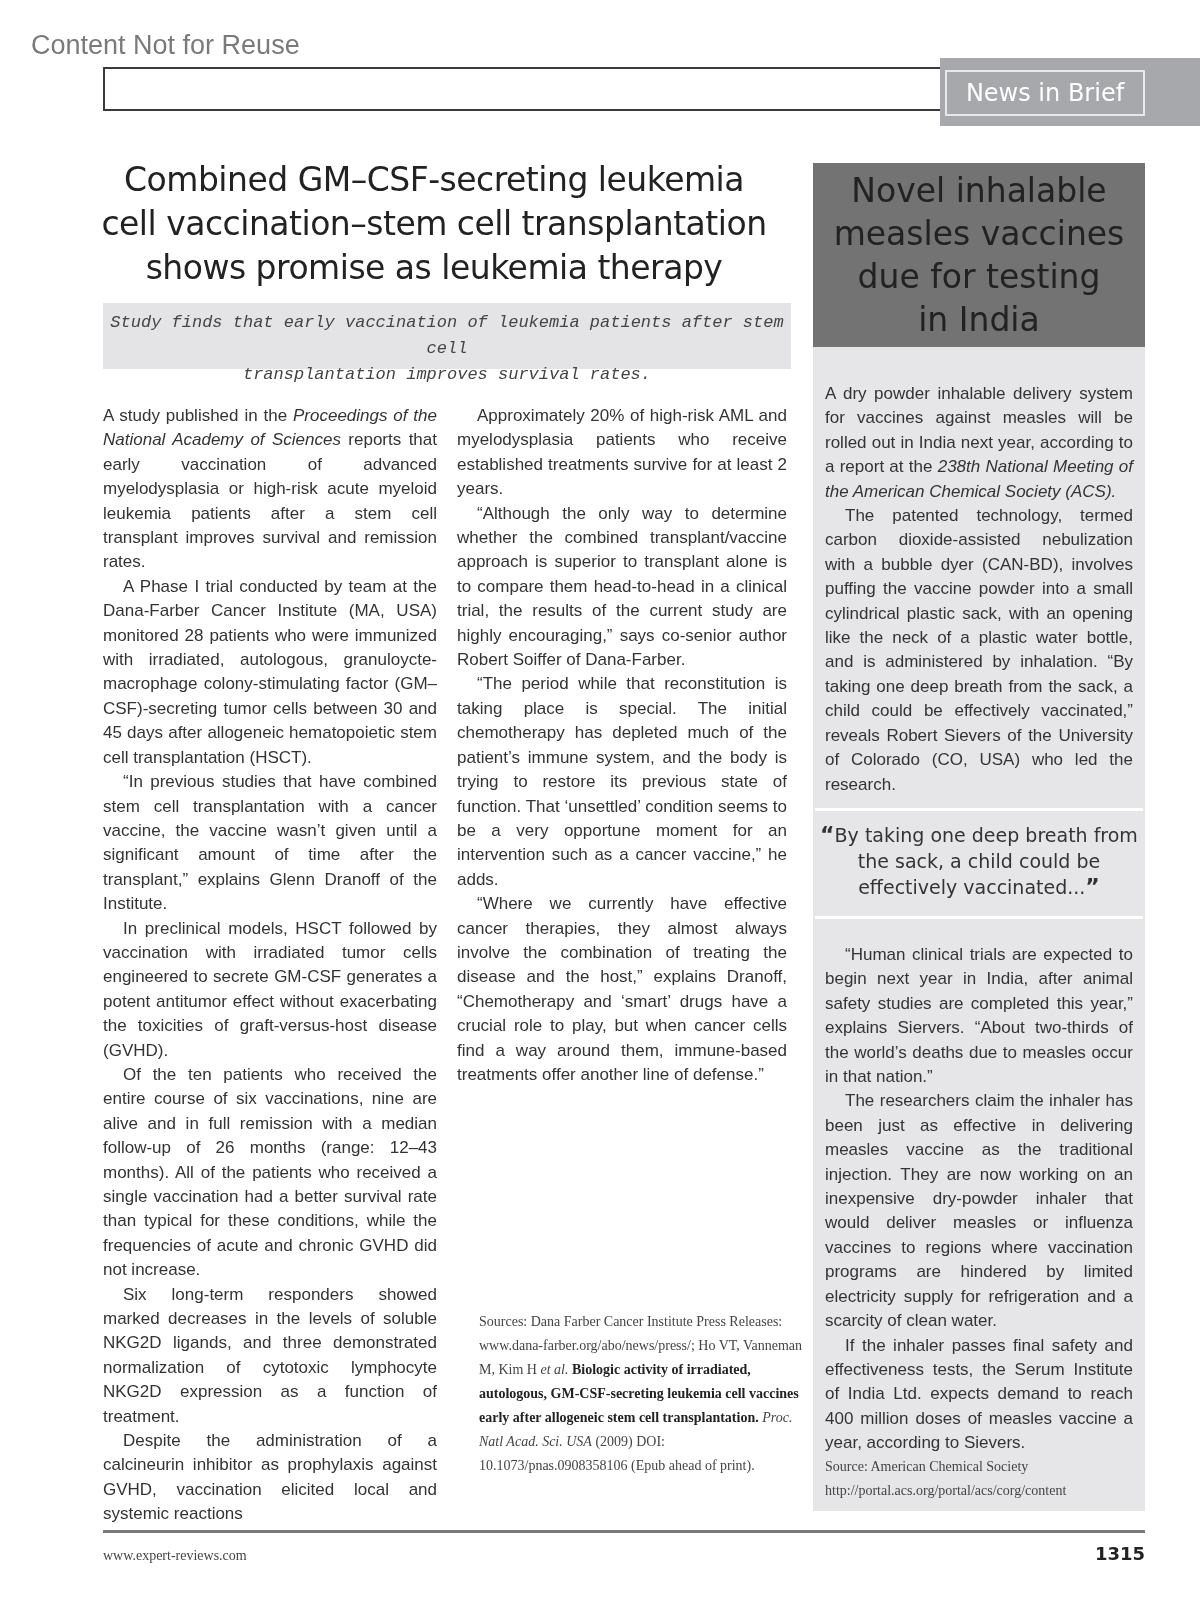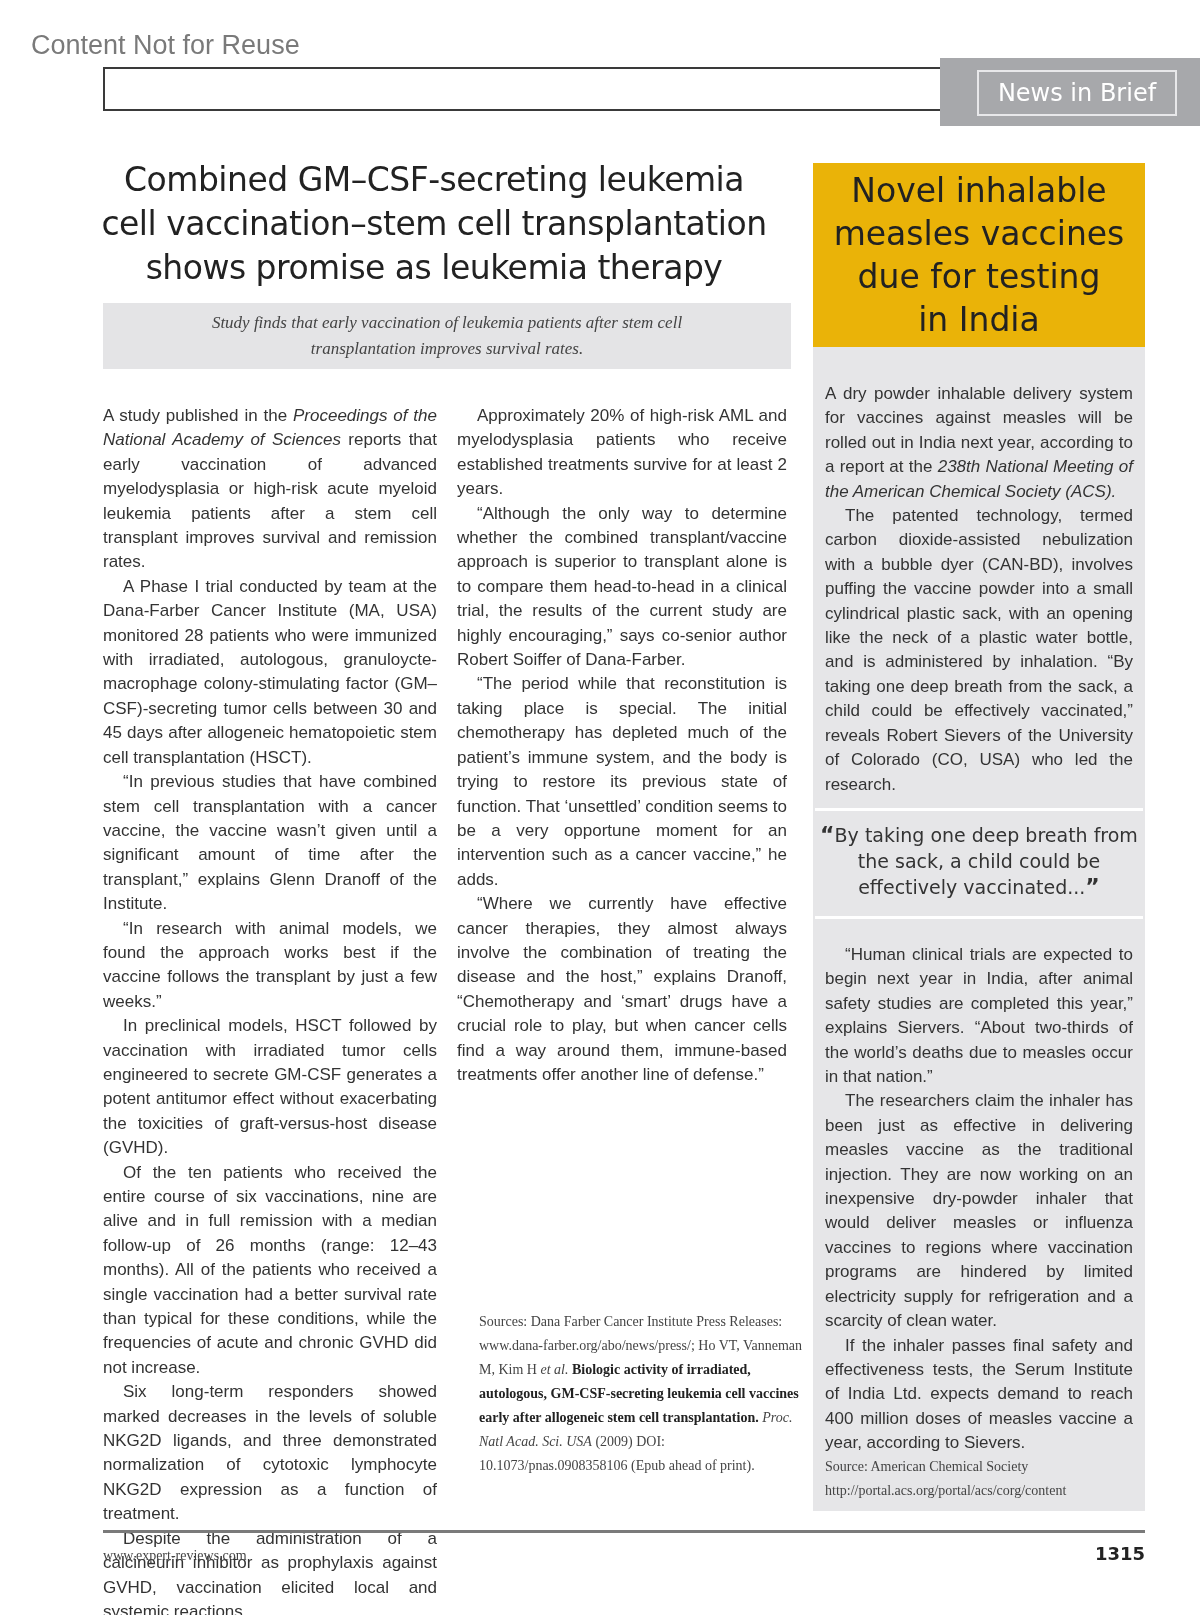--- a/index.html
+++ b/index.html
@@ -1,33 +1,33 @@
 <!DOCTYPE html>
 <html><head>
 <meta charset="utf-8">
 <style>
   html, body { margin: 0; padding: 0; background: #ffffff; }
   body { width: 1200px; height: 1615px; position: relative; overflow: hidden; color: #333333; }
   .watermark { position: absolute; left: 31px; top: 30px; font-family: "Liberation Sans", sans-serif; font-size: 27px; color: #7a7a7a; }
   .header-box { position: absolute; left: 103px; top: 67px; width: 840px; height: 44px; border: 2px solid #3a3a3a; border-right: none; box-sizing: border-box; }
   .section-tab { position: absolute; left: 940px; top: 58px; width: 260px; height: 68px; background: #a7a8ab; }
-  .section-tab-inner { position: absolute; left: 945px; top: 70px; width: 200px; height: 46px; border: 2px solid #e8e8ea; box-sizing: border-box; display: flex; align-items: center; justify-content: center; font-family: "DejaVu Sans", sans-serif; font-size: 24px; color: #ffffff; margin-left: 32px; }
+  .section-tab-inner { position: absolute; left: 945px; top: 70px; width: 200px; height: 46px; border: 2px solid #e8e8ea; box-sizing: border-box; display: flex; align-items: center; justify-content: center; font-family: "DejaVu Sans", sans-serif; font-size: 24px; color: #ffffff; }
 
   .headline { position: absolute; left: 92px; top: 158px; width: 684px; text-align: center; font-family: "DejaVu Sans", sans-serif; font-size: 33px; line-height: 44px; color: #222222; letter-spacing: -0.5px; }
-  .deck { position: absolute; left: 103px; top: 303px; width: 688px; height: 66px; background: #e4e4e6; text-align: center; font-family: Liberation Serif, serif; font-style: italic; font-size: 17px; line-height: 26px; color: #444444; padding-top: 7px; box-sizing: border-box; }
+  .deck { position: absolute; left: 103px; top: 303px; width: 688px; height: 66px; background: #e4e4e6; text-align: center; font-family: Liberation Mono, monospace; font-style: italic; font-size: 17px; line-height: 26px; color: #444444; padding-top: 7px; box-sizing: border-box; }
 
   .col { position: absolute; font-family: Liberation Sans, sans-serif; font-size: 17px; line-height: 24.4px; color: #333333; text-align: justify; hyphens: auto; }
   .col p { margin: 0; }
   .col p.indent { text-indent: 20px; }
   .col-1 { left: 103px; top: 404px; width: 334px; }
   .col-2 { left: 457px; top: 404px; width: 330px; }
   .sources { position: absolute; left: 479px; top: 1310px; width: 330px; font-family: "Liberation Serif", serif; font-size: 14px; line-height: 24px; color: #444444; }
   .sources b { color: #222222; }
 
-  .side-title { position: absolute; left: 813px; top: 163px; width: 332px; height: 184px; background: #eab308; display: flex; align-items: center; justify-content: center; text-align: center; font-family: "DejaVu Sans", sans-serif; font-size: 33px; line-height: 43px; color: #222222; }
+  .side-title { position: absolute; left: 813px; top: 163px; width: 332px; height: 184px; background: #737373; display: flex; align-items: center; justify-content: center; text-align: center; font-family: "DejaVu Sans", sans-serif; font-size: 33px; line-height: 43px; color: #222222; }
   .side-body { position: absolute; left: 813px; top: 347px; width: 332px; height: 1164px; background: #e6e6e8; }
   .col-3 { left: 825px; top: 382px; width: 308px; }
   .col-3b { left: 825px; top: 943px; width: 308px; }
   .pull-rule { position: absolute; left: 815px; width: 328px; height: 3px; background: #ffffff; }
   .pullquote { position: absolute; left: 815px; top: 822px; width: 328px; text-align: center; font-family: "DejaVu Sans", sans-serif; font-size: 19px; line-height: 26px; color: #333333; }
   .qmark { font-weight: bold; font-size: 22px; }
   .side-source { position: absolute; left: 825px; top: 1455px; width: 308px; font-family: "Liberation Serif", serif; font-size: 14px; line-height: 24px; color: #444444; }
 
   .footer-rule { position: absolute; left: 103px; top: 1530px; width: 1042px; height: 3px; background: #7a7a7a; }
   .footer-url { position: absolute; left: 103px; top: 1548px; font-family: "Liberation Serif", serif; font-size: 14px; color: #444444; text-align: center; }
@@ -49,21 +49,20 @@
 
 <div class="deck">
   <span>Study finds that early vaccination of leukemia patients after stem cell</span><br>
   <span>transplantation improves survival rates.</span>
 </div>
 
 <div class="col col-1">
   <p><span>A study published in the </span><i>Proceedings of the National Academy of Sciences</i><span> reports that early vaccination of advanced myelodysplasia or high-risk acute myeloid leukemia patients after a stem cell transplant improves survival and remission rates.</span></p>
   <p class="indent">A Phase I trial conducted by team at the Dana-Farber Cancer Institute (MA, USA) monitored 28 patients who were immunized with irradiated, autologous, granuloycte-macrophage colony-stimulating factor (GM–CSF)-secreting tumor cells between 30 and 45 days after allogeneic hematopoietic stem cell transplantation (HSCT).</p>
   <p class="indent">“In previous studies that have combined stem cell transplantation with a cancer vaccine, the vaccine wasn’t given until a significant amount of time after the transplant,” explains Glenn Dranoff of the Institute.</p>
-  <p class="indent">“In research with animal models, we found the approach works best if the vaccine follows the transplant by just a few weeks.”</p>
   <p class="indent">In preclinical models, HSCT followed by vaccination with irradiated tumor cells engineered to secrete GM-CSF generates a potent antitumor effect without exacerbating the toxicities of graft-versus-host disease (GVHD).</p>
   <p class="indent">Of the ten patients who received the entire course of six vaccinations, nine are alive and in full remission with a median follow-up of 26 months (range: 12–43 months). All of the patients who received a single vaccination had a better survival rate than typical for these conditions, while the frequencies of acute and chronic GVHD did not increase.</p>
   <p class="indent">Six long-term responders showed marked decreases in the levels of soluble NKG2D ligands, and three demonstrated normalization of cytotoxic lymphocyte NKG2D expression as a function of treatment.</p>
   <p class="indent">Despite the administration of a calcineurin inhibitor as prophylaxis against GVHD, vaccination elicited local and systemic reactions</p>
 </div>
 
 <div class="col col-2">
   <p class="indent">Approximately 20% of high-risk AML and myelodysplasia patients who receive established treatments survive for at least 2 years.</p>
   <p class="indent">“Although the only way to determine whether the combined transplant/vaccine approach is superior to transplant alone is to compare them head-to-head in a clinical trial, the results of the current study are highly encouraging,” says co-senior author Robert Soiffer of Dana-Farber.</p>
   <p class="indent">“The period while that reconstitution is taking place is special. The initial chemotherapy has depleted much of the patient’s immune system, and the body is trying to restore its previous state of function. That ‘unsettled’ condition seems to be a very opportune moment for an intervention such as a cancer vaccine,” he adds.</p>

